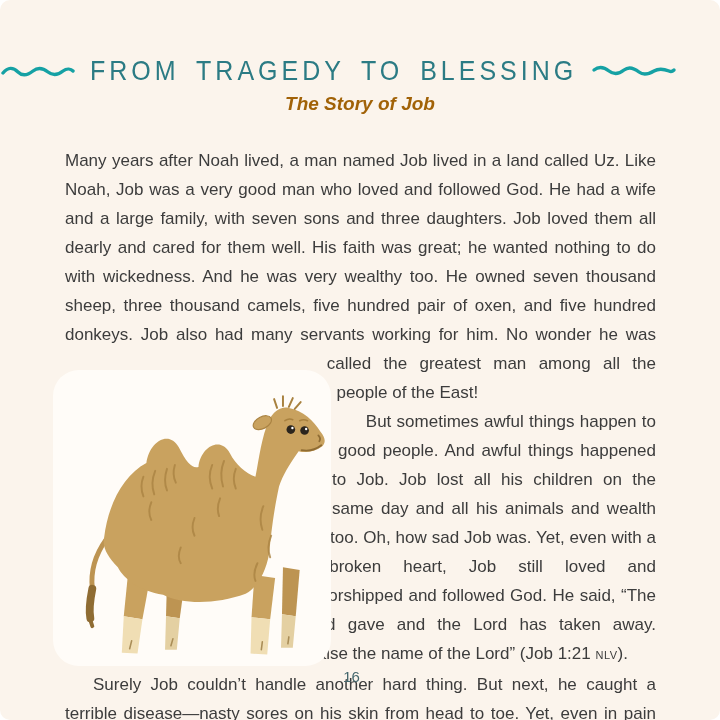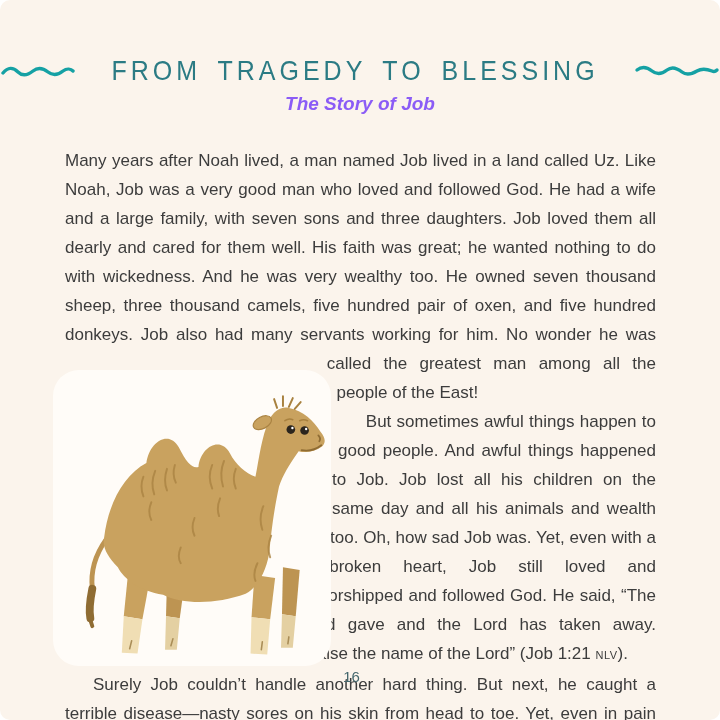--- a/index.html
+++ b/index.html
@@ -17,40 +17,40 @@
     overflow: hidden;
   }
   
   .header {
     padding-top: 56px;
     text-align: center;
   }
   .title-row {
     display: flex;
     align-items: center;
-    justify-content: space-between;
+    justify-content: flex-start;
     gap: 14px;
     white-space: nowrap;
   }
   .page-title {
     font-size: 25px;
     font-weight: 500;
     letter-spacing: 4px;
     word-spacing: 6px;
     color: #2b7b84;
     transform: scaleY(1.12);
     transform-origin: center;
   }
   .squiggle { flex: 0 0 auto; display: block; }
   .subtitle {
     margin-top: 8px;
     font-size: 19px;
     font-weight: bold;
     font-style: italic;
-    color: #8b5cf6;
+    color: #a16207;
   }
   
   .story {
     position: absolute;
     left: 65px;
     right: 64px;
     top: 146px;
     font-size: 17px;
     line-height: 29px;
     color: #3c3c3c;

